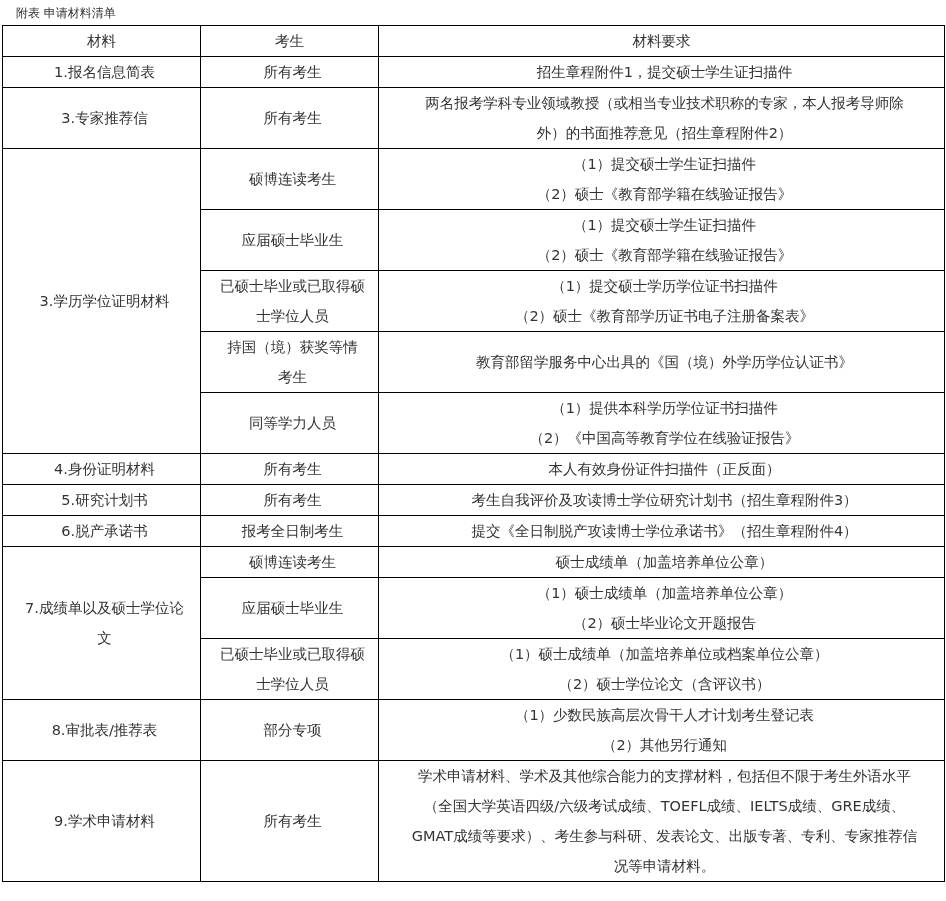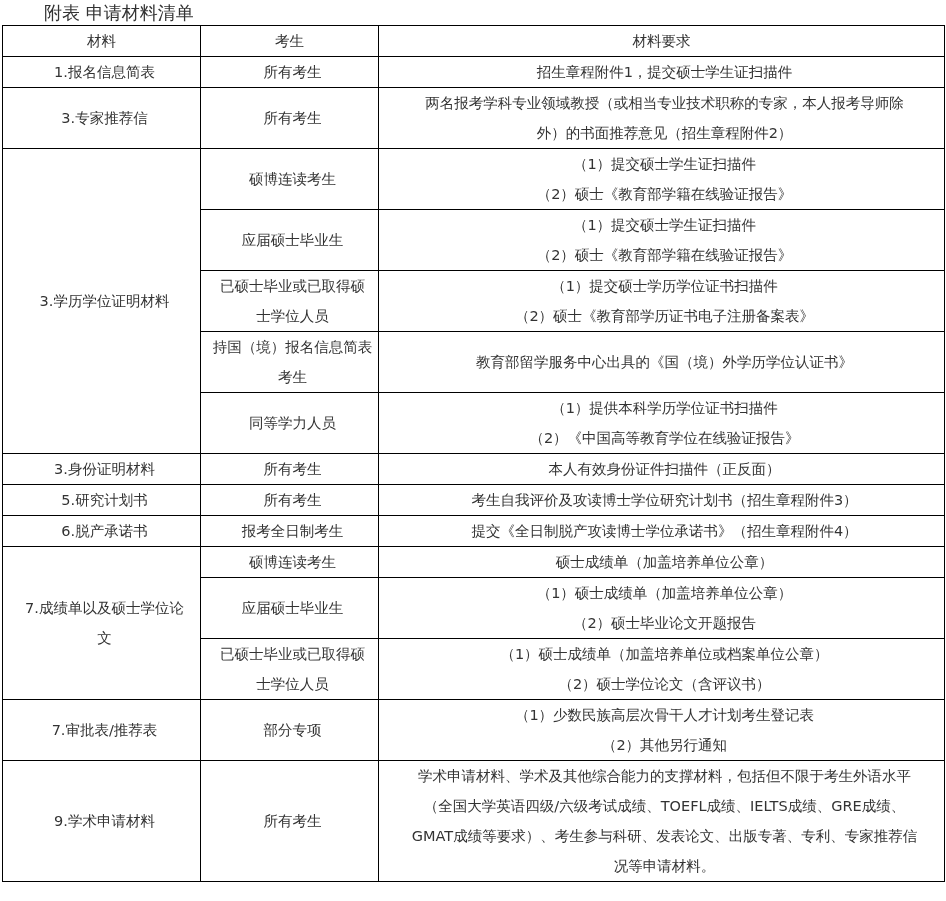--- a/index.html
+++ b/index.html
@@ -2,22 +2,22 @@
 <html><head>
 <meta charset="utf-8">
 <style>
   html, body { margin: 0; padding: 0; background: #ffffff; }
   body {
     width: 946px; height: 901px; position: relative; overflow: hidden;
     font-family: "DejaVu Sans", "Liberation Sans", sans-serif;
     color: #333333; font-size: 14.5px;
   }
   .caption {
-    position: absolute; left: 44px; top: 2px; height: 22px; line-height: 22px;
-    font-size: 18px; color: #333;
+    position: absolute; left: 16px; top: 2px; height: 22px; line-height: 22px;
+    font-size: 12px; color: #333;
   }
   table.materials {
     position: absolute; left: 2px; top: 25px;
     border-collapse: collapse; table-layout: fixed;
     width: 942px;
   }
   table.materials td, table.materials th {
     border: 1.5px solid #000;
     padding: 0 0 0 6px;
     vertical-align: middle;
@@ -92,37 +92,37 @@
         <span class="line">已硕士毕业或已取得硕</span>
         <span class="line">士学位人员</span>
       </td>
       <td>
         <span class="line">（1）提交硕士学历学位证书扫描件</span>
         <span class="line">（2）硕士《教育部学历证书电子注册备案表》</span>
       </td>
     </tr>
     <tr class="r2">
       <td>
-        <span class="line">持国（境）报名信息简表</span>
+        <span class="line">持国（境）获奖等情</span>
         <span class="line">考生</span>
       </td>
       <td>
         <span class="line">教育部留学服务中心出具的《国（境）外学历学位认证书》</span>
       </td>
     </tr>
     <tr class="r2">
       <td>同等学力人员</td>
       <td>
         <span class="line">（1）提供本科学历学位证书扫描件</span>
         <span class="line">（2）《中国高等教育学位在线验证报告》</span>
       </td>
     </tr>
 
     <tr class="r1">
-      <td>3.身份证明材料</td>
+      <td>4.身份证明材料</td>
       <td>所有考生</td>
       <td>
           <span class="line">本人有效身份证件扫描件（正反面）</span>
         </td>
     </tr>
 
     <tr class="r1">
       <td>5.研究计划书</td>
       <td>所有考生</td>
       <td>
@@ -160,21 +160,21 @@
         <span class="line">已硕士毕业或已取得硕</span>
         <span class="line">士学位人员</span>
       </td>
       <td>
         <span class="line">（1）硕士成绩单（加盖培养单位或档案单位公章）</span>
         <span class="line">（2）硕士学位论文（含评议书）</span>
       </td>
     </tr>
 
     <tr class="r2">
-      <td>7.审批表/推荐表</td>
+      <td>8.审批表/推荐表</td>
       <td>部分专项</td>
       <td>
         <span class="line">（1）少数民族高层次骨干人才计划考生登记表</span>
         <span class="line">（2）其他另行通知</span>
       </td>
     </tr>
 
     <tr class="r4">
       <td>9.学术申请材料</td>
       <td>所有考生</td>

